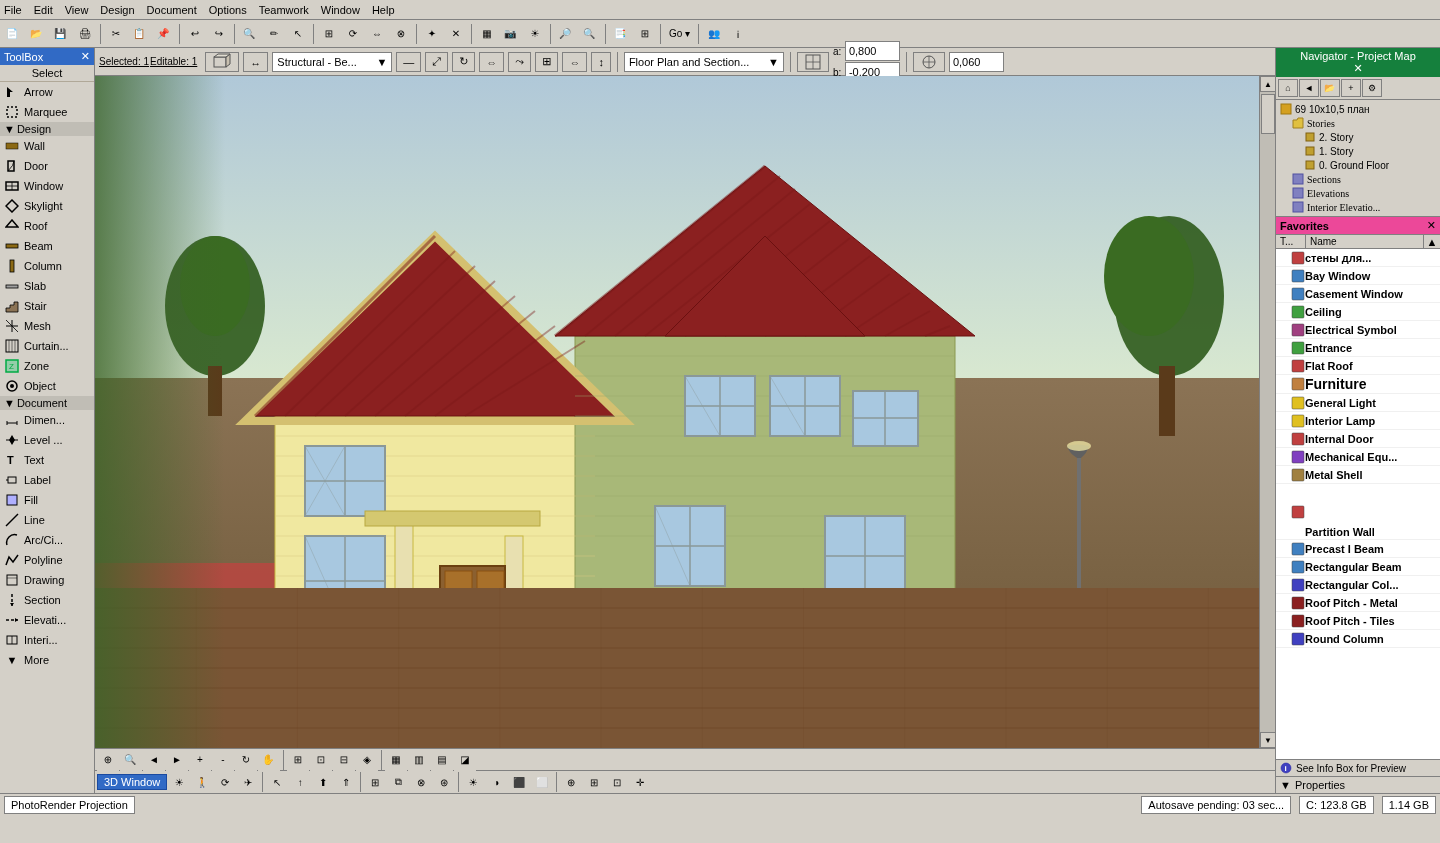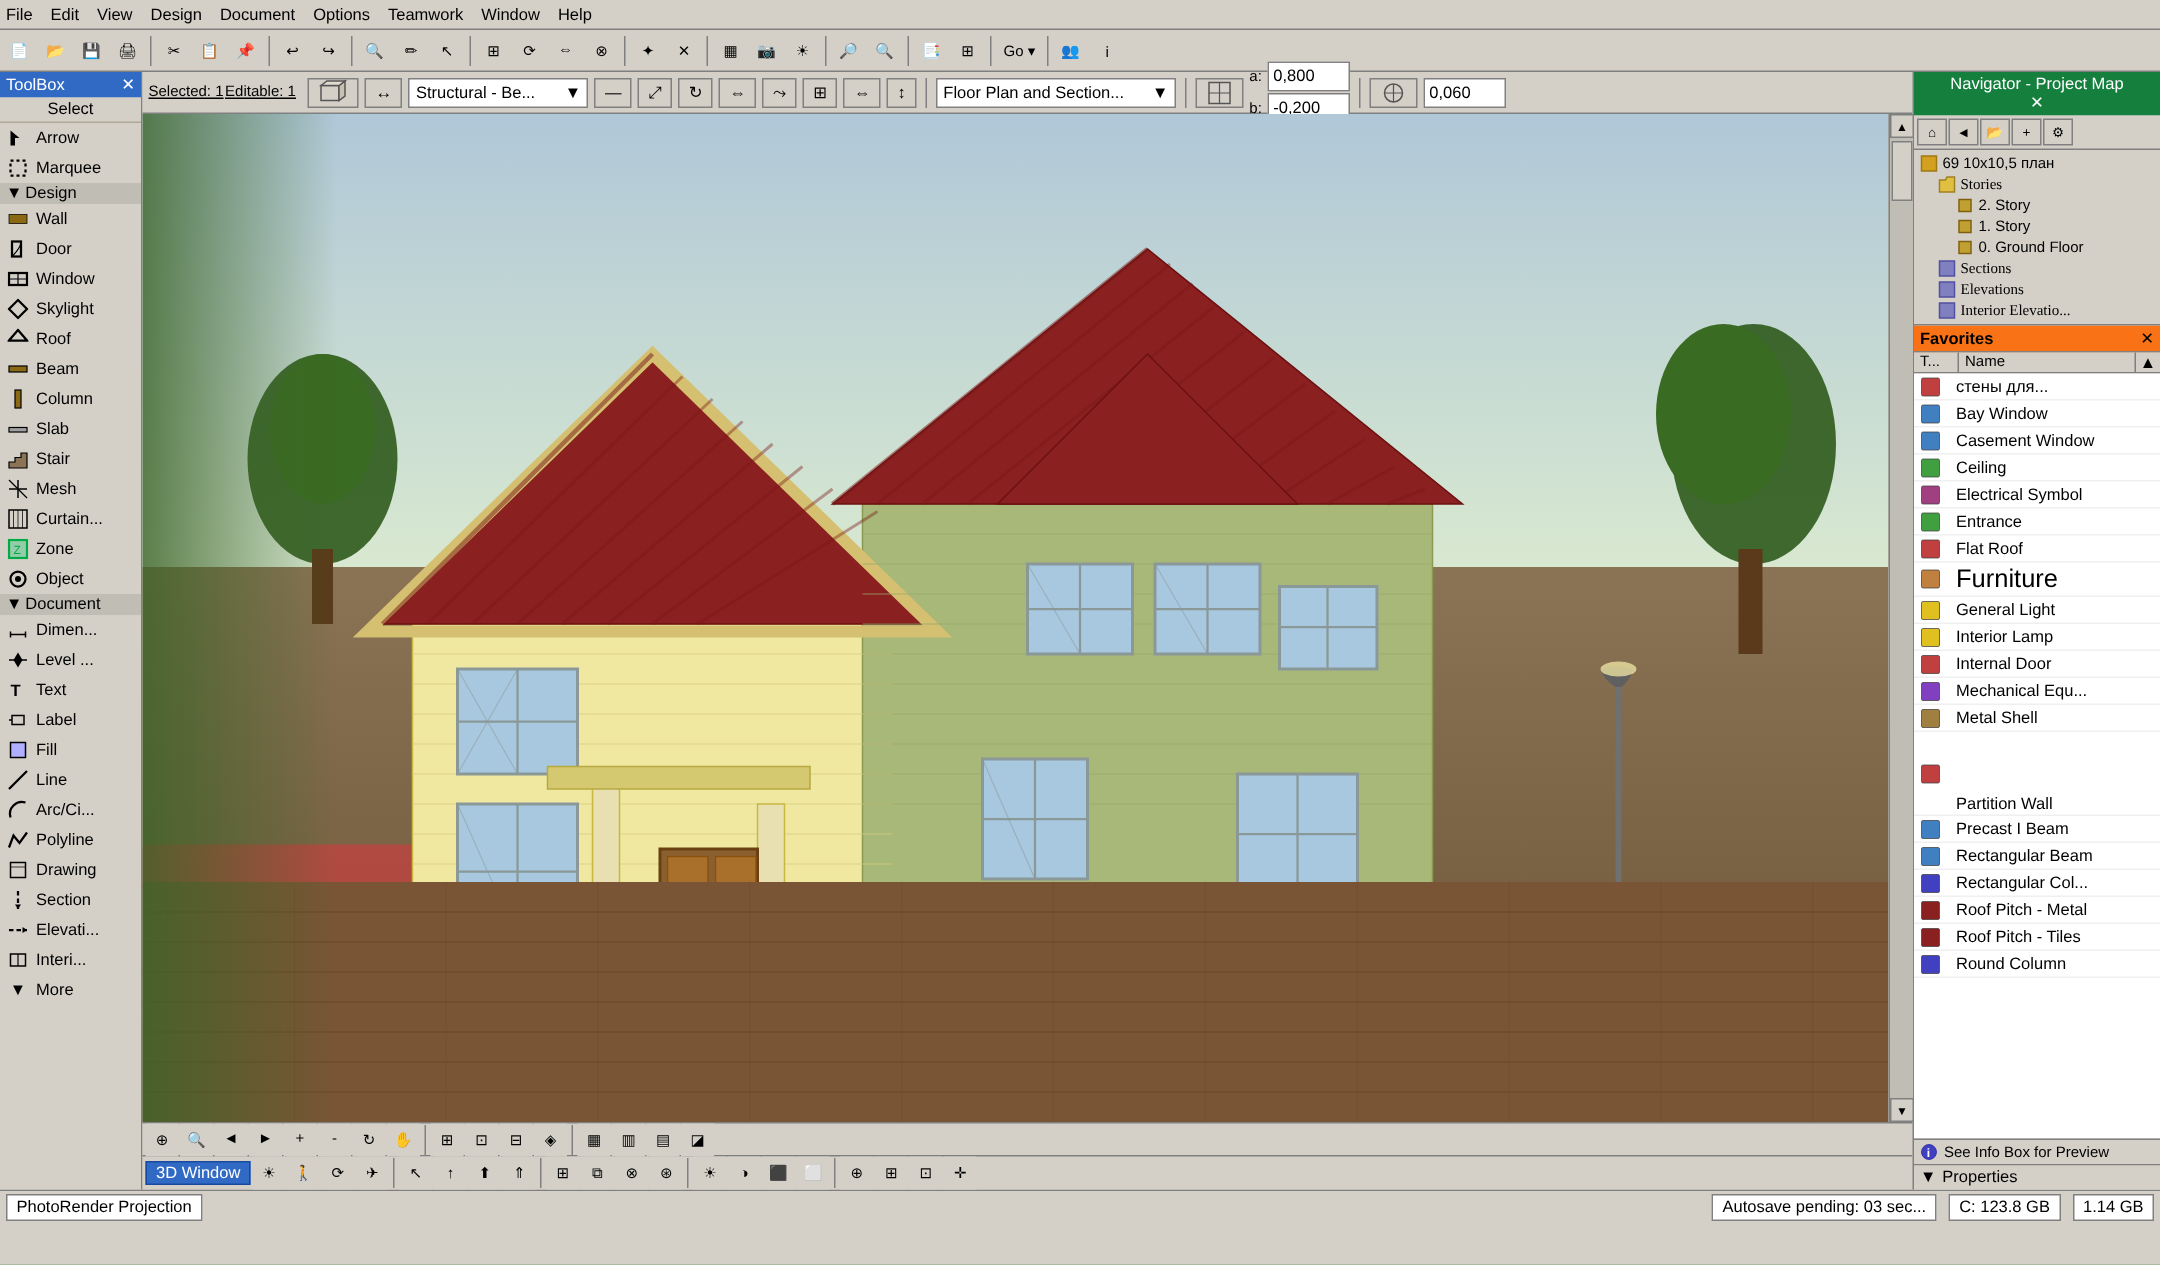--- a/index.html
+++ b/index.html
@@ -47,25 +47,25 @@
     #navigator-header { background: #15803d; color: white; font-size: 11px; padding: 2px 4px; display: flex; justify-content: space-between; align-items: center; flex-direction: column; }
     #navigator-toolbar { display: flex; gap: 1px; padding: 2px; background: #d4d0c8; border-bottom: 1px solid #808080; }
     .nav-btn { width: 20px; height: 18px; background: #d4d0c8; border: 1px solid #808080; cursor: pointer; font-size: 9px; display: flex; align-items: center; justify-content: center; }
     .nav-tree { padding: 2px; font-size: 11px; }
     .nav-item { padding: 1px 2px; display: flex; align-items: center; gap: 3px; cursor: pointer; }
     .nav-indent1 { padding-left: 14px; font-family: Liberation Serif, serif; }
     .nav-indent2 { padding-left: 26px; }
     
     
     #favorites { flex: 1; display: flex; flex-direction: column; overflow: hidden; }
-    #favorites-header { background: #f97316; font-size: 11px; font-weight: bold; padding: 2px 4px; border-bottom: 1px solid #808080; display: flex; justify-content: space-between; align-items: center; gap: 12px; }
+    #favorites-header { background: #ec4899; font-size: 11px; font-weight: bold; padding: 2px 4px; border-bottom: 1px solid #808080; display: flex; justify-content: space-between; align-items: center; gap: 12px; }
     #favorites-cols { display: flex; background: #d4d0c8; border-bottom: 1px solid #808080; font-size: 11px; }
     .fav-col-header { padding: 1px 4px; border-right: 1px solid #808080; flex: 1; font-size: 10px; }
     #favorites-list { flex: 1; overflow-y: auto; background: white; }
-    .fav-item { display: flex; align-items: center; padding: 1px 4px; font-size: 11px; cursor: pointer; gap: 10px; border-bottom: 1px solid #f0f0f0; min-height: 18px; }
+    .fav-item { display: flex; align-items: center; padding: 1px 15px; font-size: 11px; cursor: pointer; gap: 0; border-bottom: 1px solid #f0f0f0; min-height: 18px; font-weight: bold; }
     .fav-footer { padding: 2px 4px; background: #d4d0c8; border-top: 1px solid #808080; font-size: 10px; display: flex; align-items: center; gap: 4px; cursor: pointer; }
     
     
     #properties { border-top: 1px solid #808080; background: #d4d0c8; }
     #properties-header { background: #d4d0c8; padding: 2px 4px; font-size: 11px; display: flex; align-items: center; gap: 4px; }
     #properties-content { padding: 4px; }
     .prop-btn { background: #d4d0c8; border: 1px solid #808080; padding: 2px 6px; font-size: 11px; cursor: pointer; width: 100%; text-align: center; margin-bottom: 3px; }
     
     
     #bottom-area { background: #d4d0c8; border-top: 1px solid #808080; }
@@ -833,21 +833,21 @@
           <div class="fav-item">
             <svg width="14" height="14" viewBox="0 0 14 14">
               <rect x="1" y="1" width="12" height="12" fill="#c04040" stroke="#404040" stroke-width="0.5" rx="1"></rect>
             </svg>
             <span style="font-size:11px;">Flat Roof</span>
           </div>
           <div class="fav-item">
             <svg width="14" height="14" viewBox="0 0 14 14">
               <rect x="1" y="1" width="12" height="12" fill="#c08040" stroke="#404040" stroke-width="0.5" rx="1"></rect>
             </svg>
-            <span style="font-size:17px;">Furniture</span>
+            <span style="font-size:14px;">Furniture</span>
           </div>
           <div class="fav-item">
             <svg width="14" height="14" viewBox="0 0 14 14">
               <rect x="1" y="1" width="12" height="12" fill="#e0c020" stroke="#404040" stroke-width="0.5" rx="1"></rect>
             </svg>
             <span style="font-size:11px;">General Light</span>
           </div>
           <div class="fav-item">
             <svg width="14" height="14" viewBox="0 0 14 14">
               <rect x="1" y="1" width="12" height="12" fill="#e0c020" stroke="#404040" stroke-width="0.5" rx="1"></rect>

